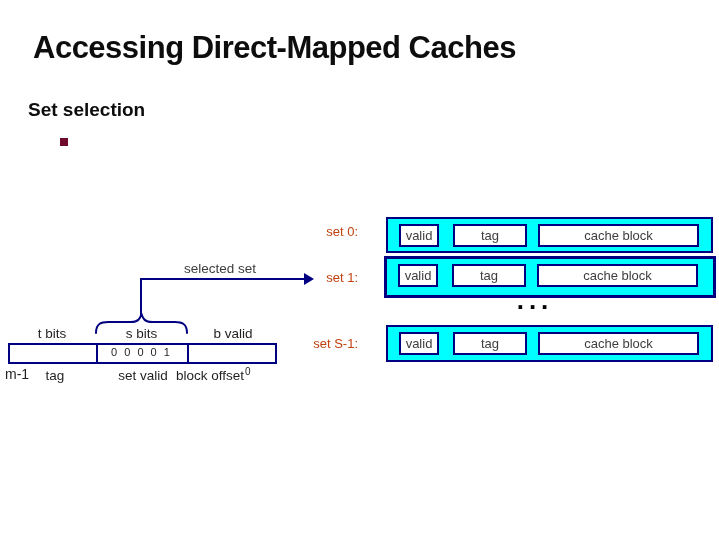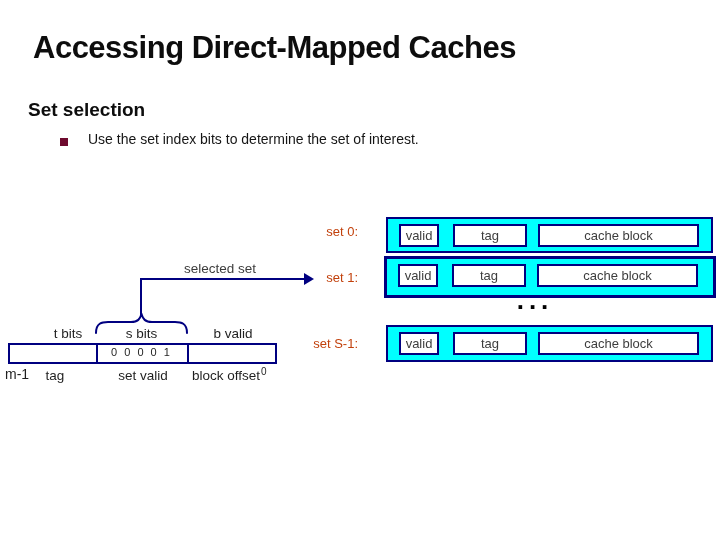--- a/index.html
+++ b/index.html
@@ -68,48 +68,47 @@
     left:8px;top:343px;width:269px;height:21px;background:#fff;
     border:2px solid var(--navy,#000080);box-sizing:border-box;
   }
   .addr-div{position:absolute;top:0;width:2px;height:100%;background:var(--navy,#000080);}
   .div1{left:86px;} .div2{left:177px;}
   .bits-text{
     left:96px;top:346px;width:91px;text-align:center;
     font-size:11px;letter-spacing:2px;color:#1f1f1f;white-space:nowrap;
   }
   .field-label{font-size:13.5px;color:#1f1f1f;text-align:center;top:326px;white-space:nowrap;}
-  .fl-t{left:24px;width:88px;text-align:center;}
+  .fl-t{left:8px;width:88px;text-align:center;}
   .fl-s{left:96px;width:91px;}
   .fl-b{left:187px;width:92px;}
   .bitpos-high{left:5px;top:366px;font-size:14px;color:#1f1f1f;}
   .lower-label{font-size:13.5px;color:#1f1f1f;text-align:center;top:368px;white-space:nowrap;}
   .ll-tag{left:20px;width:70px;}
   .ll-si{left:100px;width:86px;}
-  .ll-bo{left:192px;width:auto;text-align:left;}
+  .ll-bo{left:176px;width:auto;text-align:left;}
   .bitpos-low{font-size:10px;position:relative;top:-5px;margin-left:1px;}
 
   
   .footer-bar{
     left:0;top:502px;width:719px;height:27px;background:var(--gold,#ffc808);
     display:flex;align-items:center;justify-content:flex-end;padding-right:8px;
     box-sizing:border-box;
   }
   .page-number{font-size:13px;color:var(--page,#a51c3c);white-space:nowrap;}
 </style>
 </head>
 <body>
 
 <div class="slide">
 
   <div class="abs slide-title">Accessing Direct-Mapped Caches</div>
   <div class="abs section-heading">Set selection</div>
 
   <span class="abs bullet-square"></span>
-  <div class="abs bullet-text">Use the set index bits to determine the set of interest.</div>
 
   <div class="abs set-label lbl0">set 0:</div>
   <div class="abs set-row row0">
     <div class="cell cell-valid">valid</div>
     <div class="cell cell-tag">tag</div>
     <div class="cell cell-block">cache block</div>
   </div>
 
   <div class="abs set-label lbl1">set 1:</div>
   <div class="abs set-row row1">

